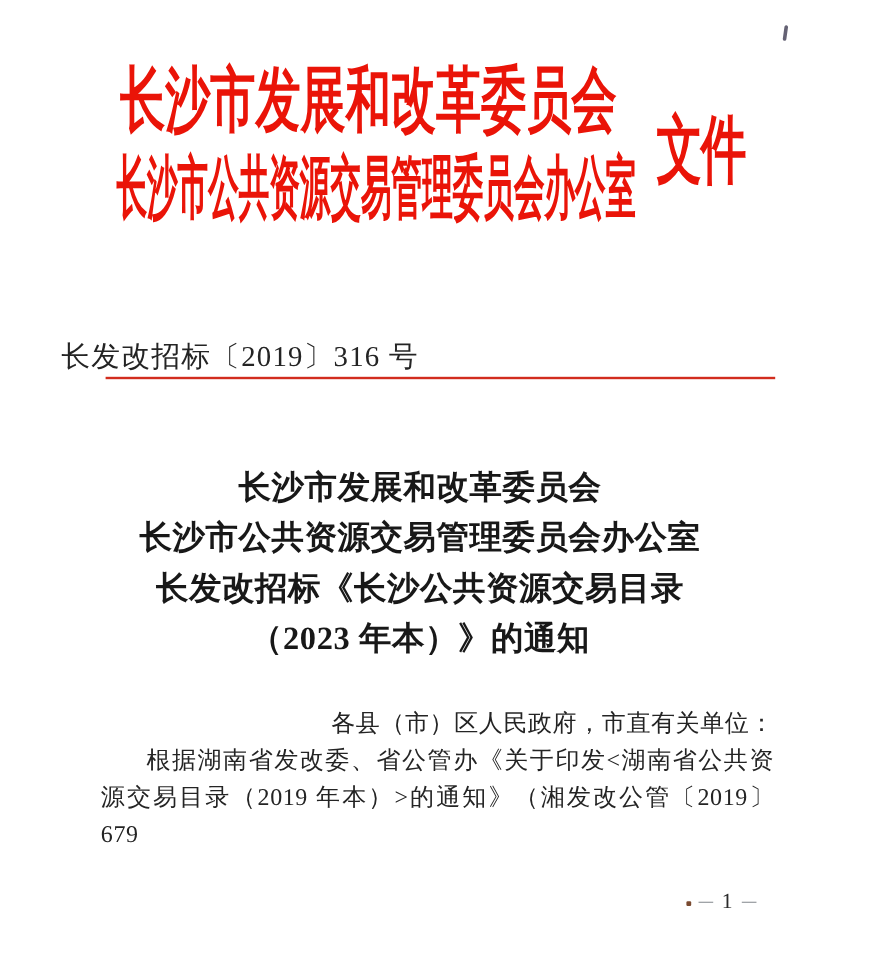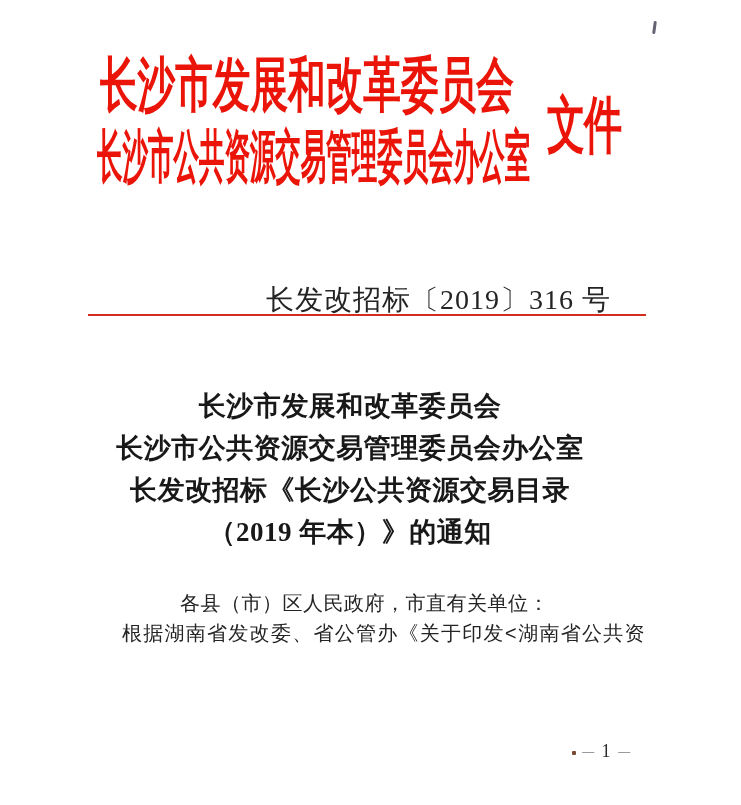--- a/index.html
+++ b/index.html
@@ -53,22 +53,22 @@
     transform: scale(0.95, 1.55);
     transform-origin: left top;
     letter-spacing: -1px;
   }
   
   .doc-number {
     position: absolute;
     left: 85px;
     top: 281px;
     width: 560px;
-    text-align: right;
-    font-size: 28px;
+    text-align: left;
+    font-size: 24px;
     letter-spacing: 1px;
     color: #242424;
     transform: translateX(-34px);
     white-space: nowrap;
   }
   
   .red-rule {
     position: absolute;
     left: 88px;
     top: 314px;
@@ -97,26 +97,25 @@
     left: 84px;
     top: 588px;
     width: 561px;
     font-size: 20px;
     line-height: 31px;
     color: #242424;
     letter-spacing: 0.5px;
   }
   .salutation {
     white-space: nowrap;
-    text-align: center;
+    text-align: right;
   }
   .para-line {
     text-align: justify;
     text-align-last: justify;
-    font-family: Liberation Mono, monospace;
   }
   .para-line.indent {
     padding-left: 38px;
   }
   
   .footer {
     position: absolute;
     left: 572px;
     top: 740px;
     height: 22px;
@@ -172,26 +171,27 @@
   <div class="doc-label">文件</div>
 
   <div class="doc-number">长发改招标〔2019〕316 号</div>
 
   <div class="red-rule"></div>
 
   <div class="title-block">
     <div>长沙市发展和改革委员会</div>
     <div>长沙市公共资源交易管理委员会办公室</div>
     <div>长发改招标《长沙公共资源交易目录</div>
-    <div>（2019 年本）》的通知</div>
+    <div>（2023 年本）》的通知</div>
   </div>
 
   <div class="body-block">
     <div class="salutation">各县（市）区人民政府，市直有关单位：</div>
     <div class="para-line indent">根据湖南省发改委、省公管办《关于印发&lt;湖南省公共资</div>
+    <div class="para-line">源交易目录（2019 年本）&gt;的通知》（湘发改公管〔2019〕679</div>
   </div>
 
   <div class="footer">
     <span class="ink-dot"></span>
     <span class="dash">–</span>
     <span class="page-num">1</span>
     <span class="dash">–</span>
   </div>
 
 </div>

